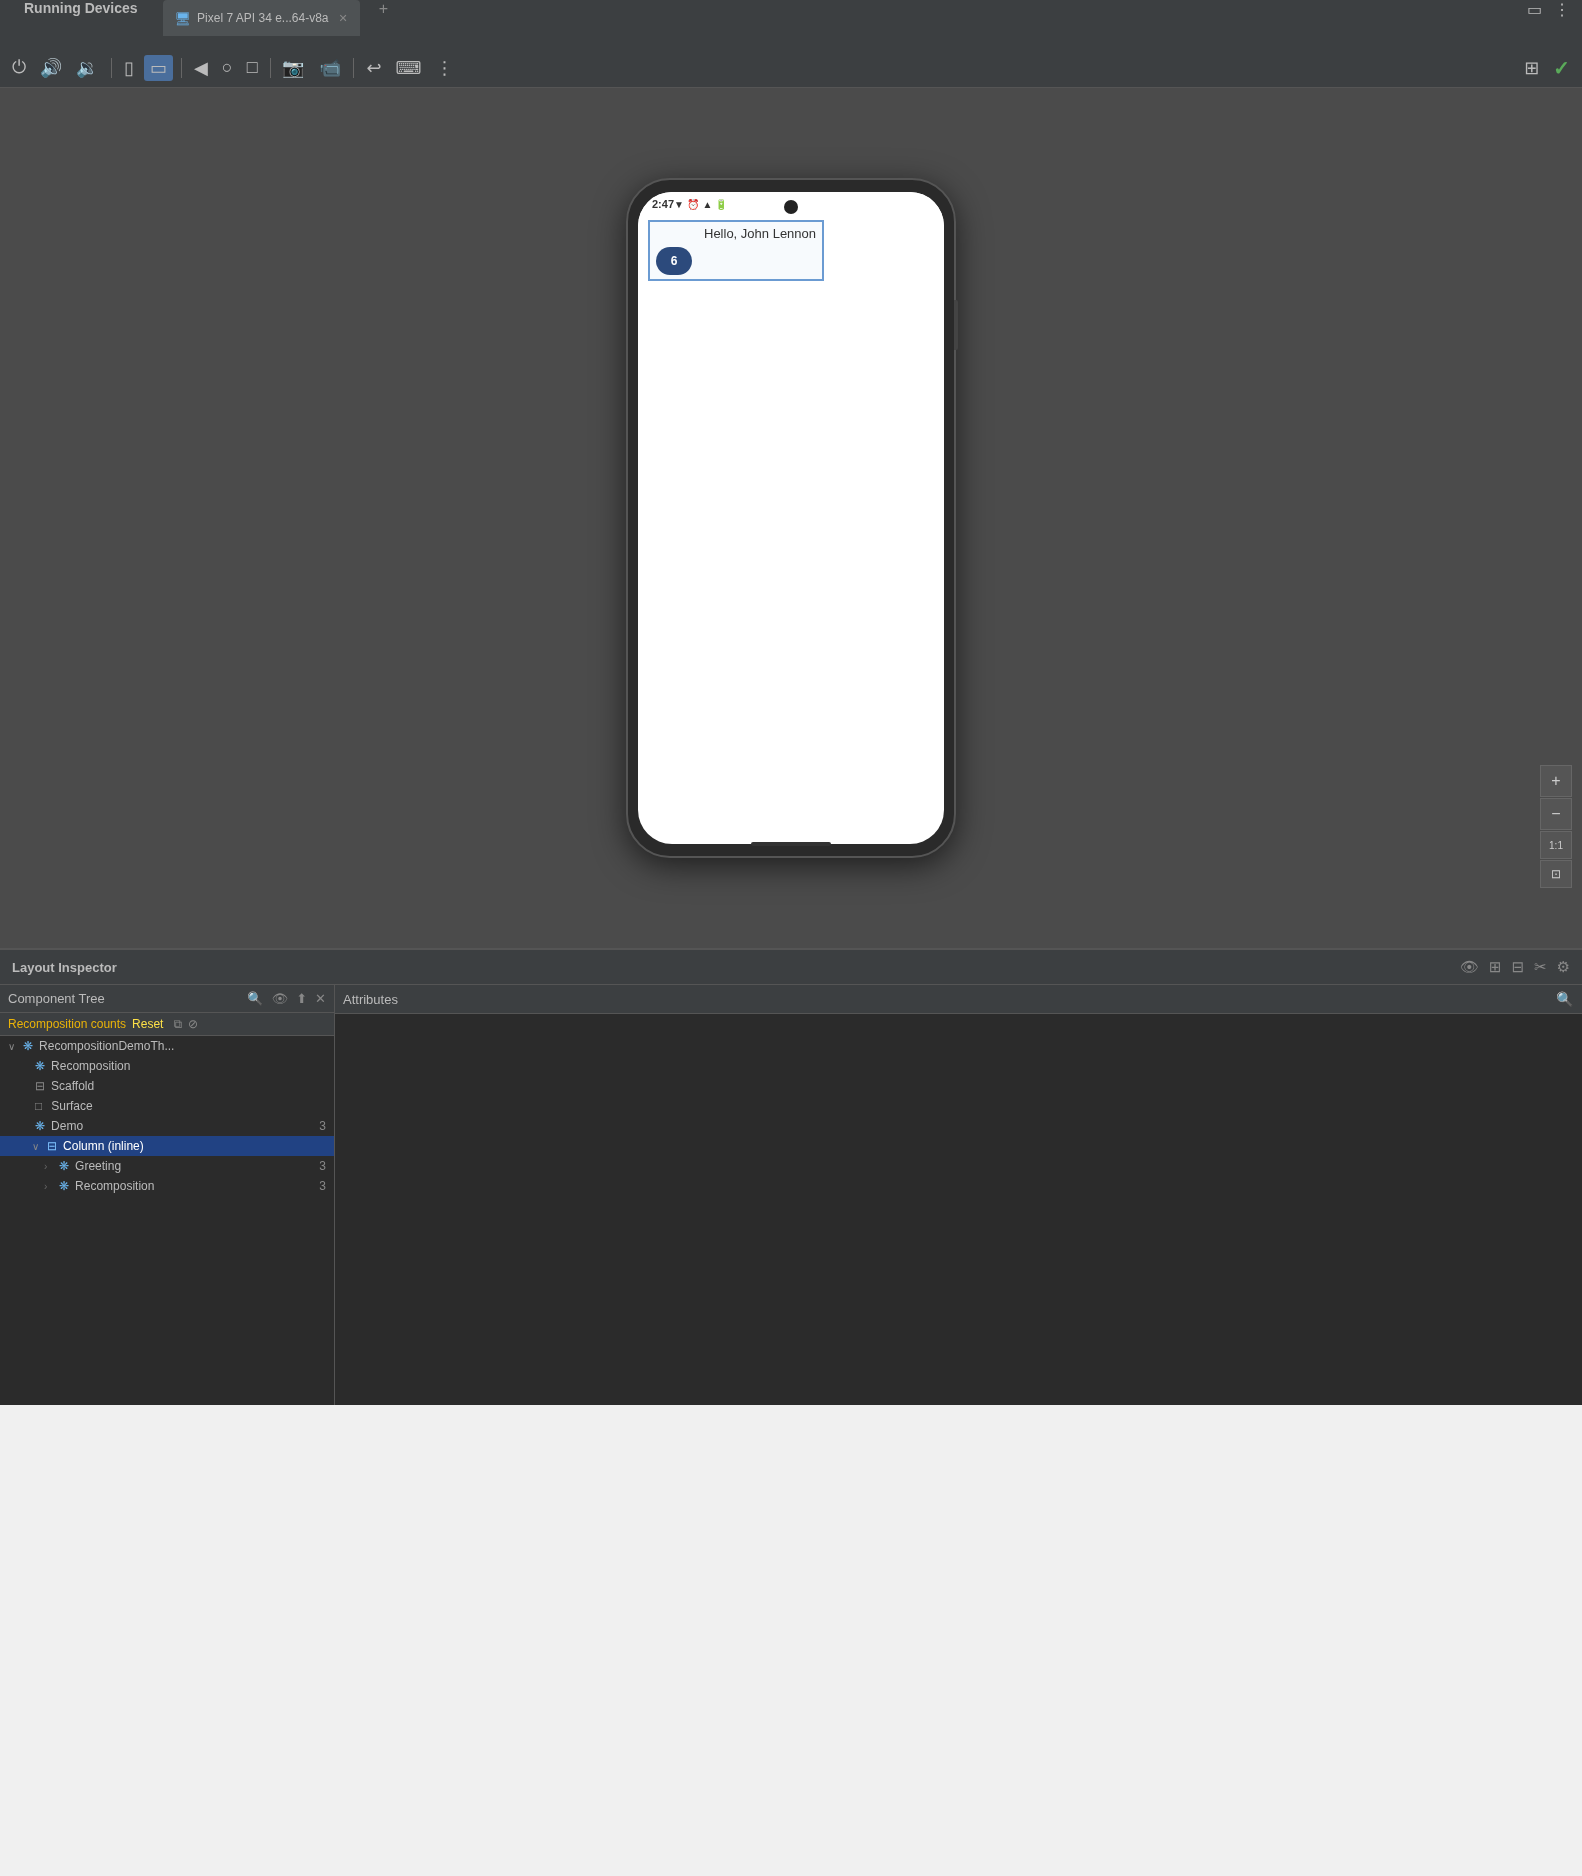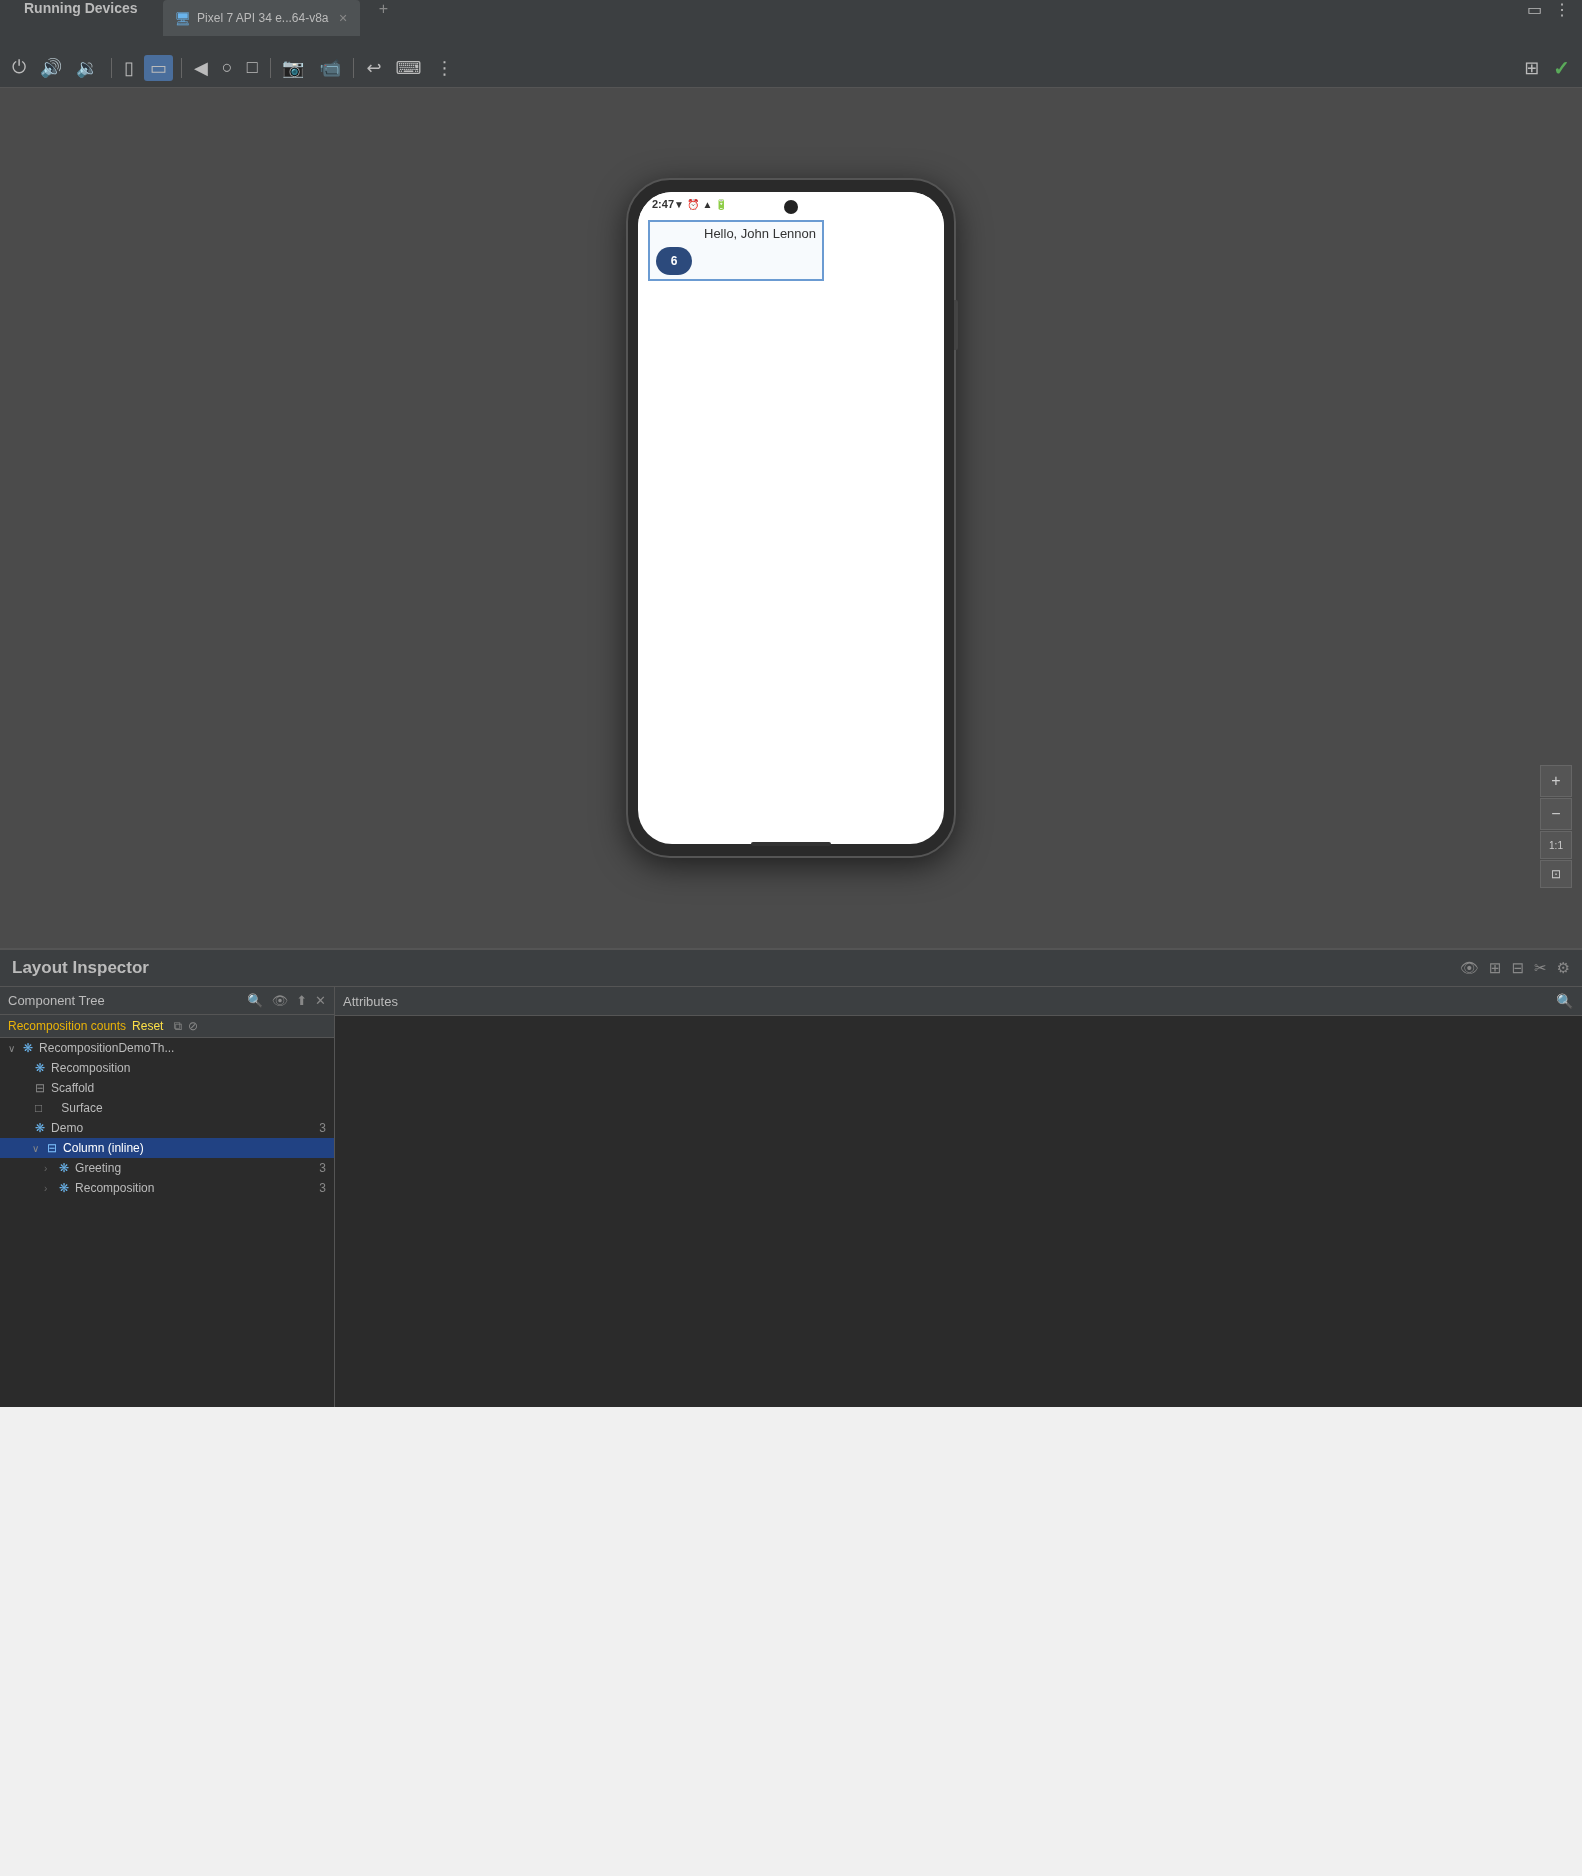--- a/index.html
+++ b/index.html
@@ -269,21 +269,21 @@
     .layout-inspector-header {
       display: flex;
       align-items: center;
       background: #3c3f41;
       padding: 8px 12px;
       border-bottom: 1px solid #555;
       gap: 8px;
     }
     .layout-inspector-title {
       color: #bbbbbb;
-      font-size: 17px;
+      font-size: 13px;
       font-weight: 600;
     }
     .layout-inspector-icons {
       margin-left: auto;
       display: flex;
       align-items: center;
       gap: 10px;
     }
     .li-icon {
       color: #888;
@@ -566,21 +566,21 @@
 
         <div class="tree-item indent-1">
           <span class="tree-expand"></span>
           <span style="font-size:12px; color:#888;">⊟</span>
           <span style="margin-left:3px;">Scaffold</span>
         </div>
 
         <div class="tree-item indent-1">
           <span class="tree-expand"></span>
           <span style="font-size:12px; color:#888;">□</span>
-          <span style="margin-left:16px;text-align:center;">Surface</span>
+          <span style="margin-left:6px;text-align:center;">Surface</span>
         </div>
 
         <div class="tree-item indent-1">
           <span class="tree-expand"></span>
           <span style="font-size:12px; color:#6ab4ec;">❋</span>
           <span style="margin-left:3px;">Demo</span>
           <span class="tree-count">3</span>
         </div>
 
         <div class="tree-item indent-2 selected">

